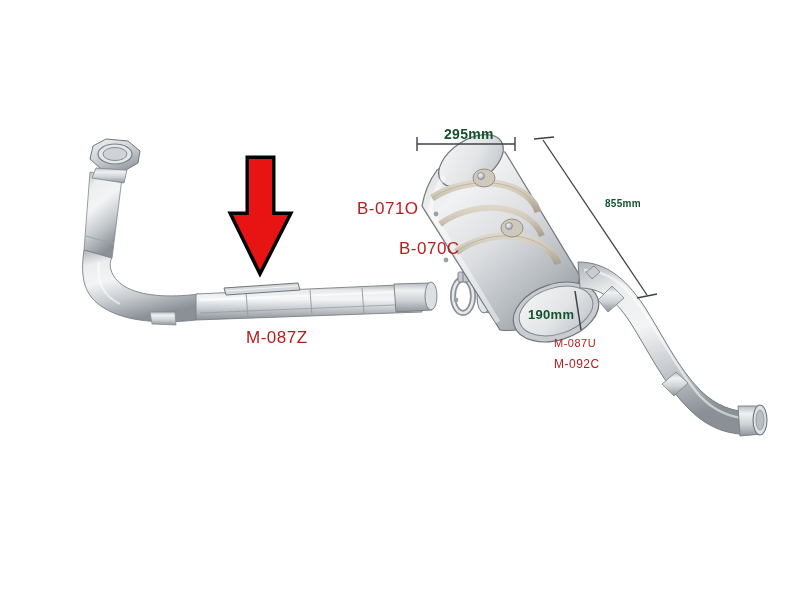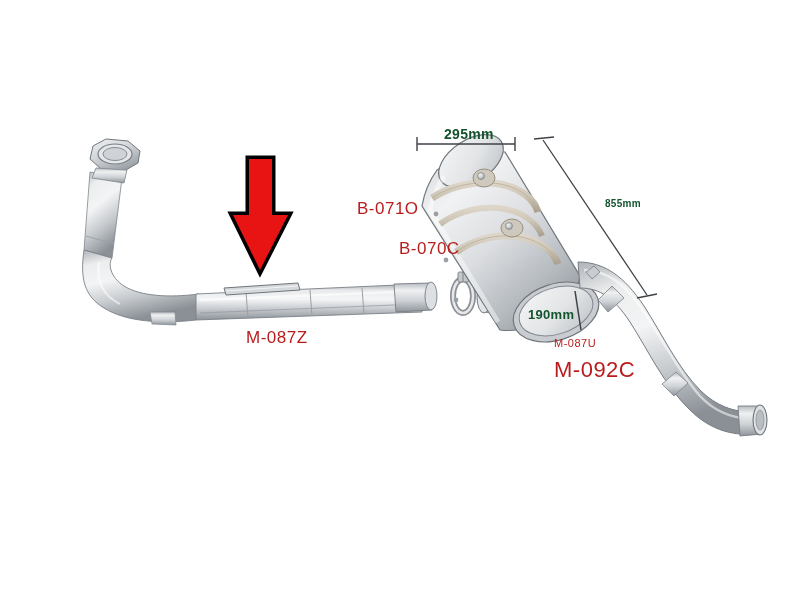--- a/index.html
+++ b/index.html
@@ -42,21 +42,21 @@
     font-family: "Liberation Sans", sans-serif;
     font-weight: bold;
     color: #14532d;
     white-space: nowrap;
     letter-spacing: 0.3px;
   }
   .lbl-b071o { left: 357px; top: 199px; font-size: 17px; }
   .lbl-b070c { left: 399px; top: 239px; font-size: 17px; }
   .lbl-m087z { left: 246px; top: 296px; font-size: 17px; margin-top: 32px; }
   .lbl-m087u { left: 554px; top: 337px; font-size: 11px; }
-  .lbl-m092c { left: 554px; top: 357px; font-size: 22px; }
+  .lbl-m092c { left: 554px; top: 357px; font-size: 12px; }
   .dim-295  { left: 444px; top: 126px; font-size: 14px; }
   .dim-855  { left: 605px; top: 198px; font-size: 10px; }
   .dim-190  { left: 528px; top: 307px; font-size: 13px; }
 </style>
 </head>
 <body>
 
 <div id="diagram-root">
 
   <svg id="scene" viewBox="0 0 800 600">

